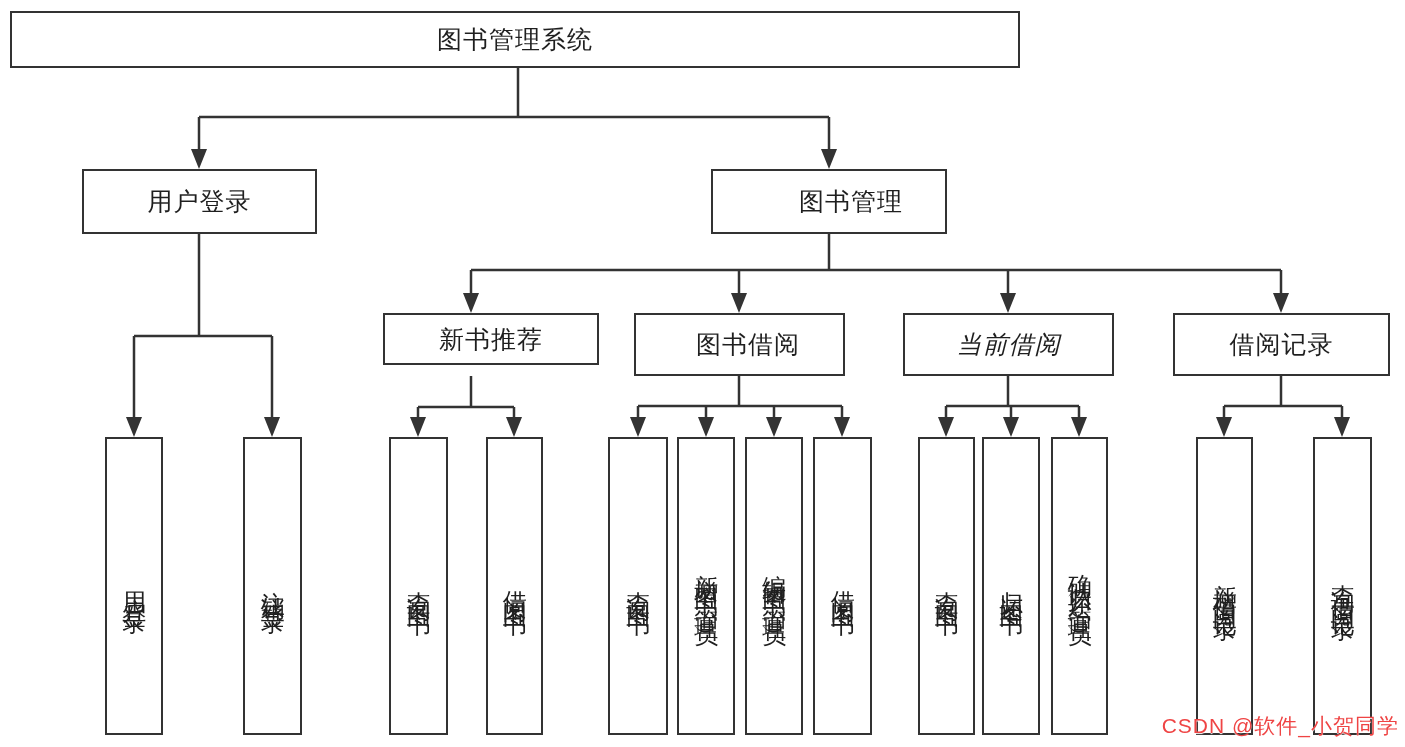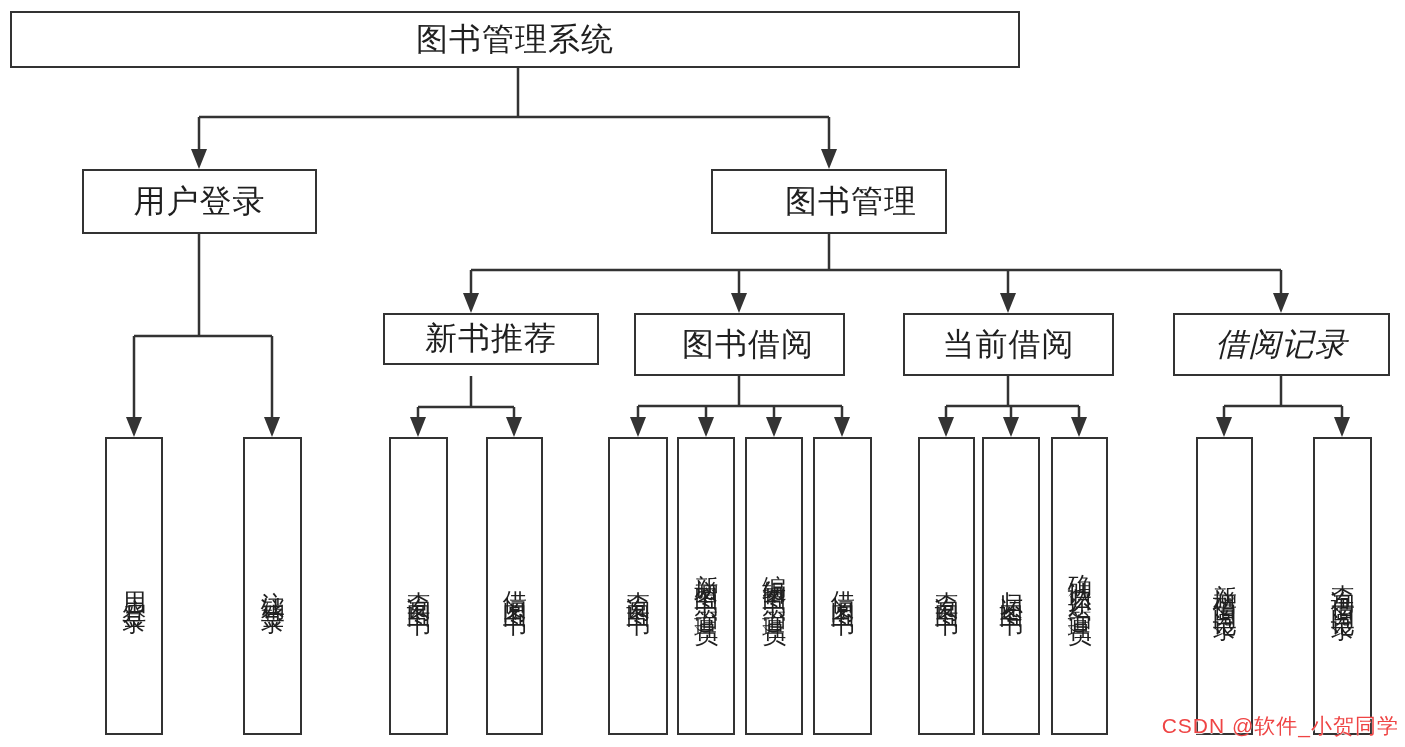--- a/index.html
+++ b/index.html
@@ -7,21 +7,21 @@
     position:relative; width:1405px; height:747px; background:#ffffff;
     font-family:"Liberation Sans","DejaVu Sans",sans-serif; color:#1f1f1f;
     overflow:hidden;
   }
   .edges { position:absolute; left:0; top:0; }
   .edges path { stroke:#333333; stroke-width:2.5; fill:none; }
   .edges polygon { fill:#333333; stroke:none; }
   .node {
     position:absolute; box-sizing:border-box; border:2px solid #333333;
     background:#ffffff; display:flex; align-items:center; justify-content:center;
-    font-size:32px; letter-spacing:1px; white-space:nowrap;
+    font-size:25px; letter-spacing:1px; white-space:nowrap;
   }
   .vnode { font-size:24px; letter-spacing:0; }
   .vnode .vtext { writing-mode:vertical-rl; letter-spacing:7px; line-height:1.1; }
   .watermark {
     position:absolute; top:712px; right:6px; font-size:21px;
     color:#ef4444; letter-spacing:1px; white-space:nowrap;
     text-shadow:0 1px 1px #ffffff;
   }
 </style>
 </head>
@@ -98,22 +98,22 @@
     </g>
   </svg>
 
   <div class="node" style="left:10px; top:11px; width:1010px; height:57px;">图书管理系统</div>
 
   <div class="node" style="left:82px; top:169px; width:235px; height:65px;">用户登录</div>
   <div class="node" style="left:711px; top:169px; width:236px; height:65px;padding-left:44px;">图书管理</div>
 
   <div class="node" style="left:383px; top:313px; width:216px; height:52px;">新书推荐</div>
   <div class="node" style="left:634px; top:313px; width:211px; height:63px;padding-left:17px;">图书借阅</div>
-  <div class="node" style="left:903px; top:313px; width:211px; height:63px;">当前借阅</div>
-  <div class="node" style="left:1173px; top:313px; width:217px; height:63px;font-style:italic;">借阅记录</div>
+  <div class="node" style="left:903px; top:313px; width:211px; height:63px;font-style:italic;">当前借阅</div>
+  <div class="node" style="left:1173px; top:313px; width:217px; height:63px;">借阅记录</div>
 
   <div class="node vnode" style="left:105px; top:437px; width:58px; height:298px;">
     <span class="vtext">用户登录</span>
   </div>
   <div class="node vnode" style="left:243px; top:437px; width:59px; height:298px;">
     <span class="vtext">注销登录</span>
   </div>
 
   <div class="node vnode" style="left:389px; top:437px; width:59px; height:298px;">
     <span class="vtext">查询图书</span>

